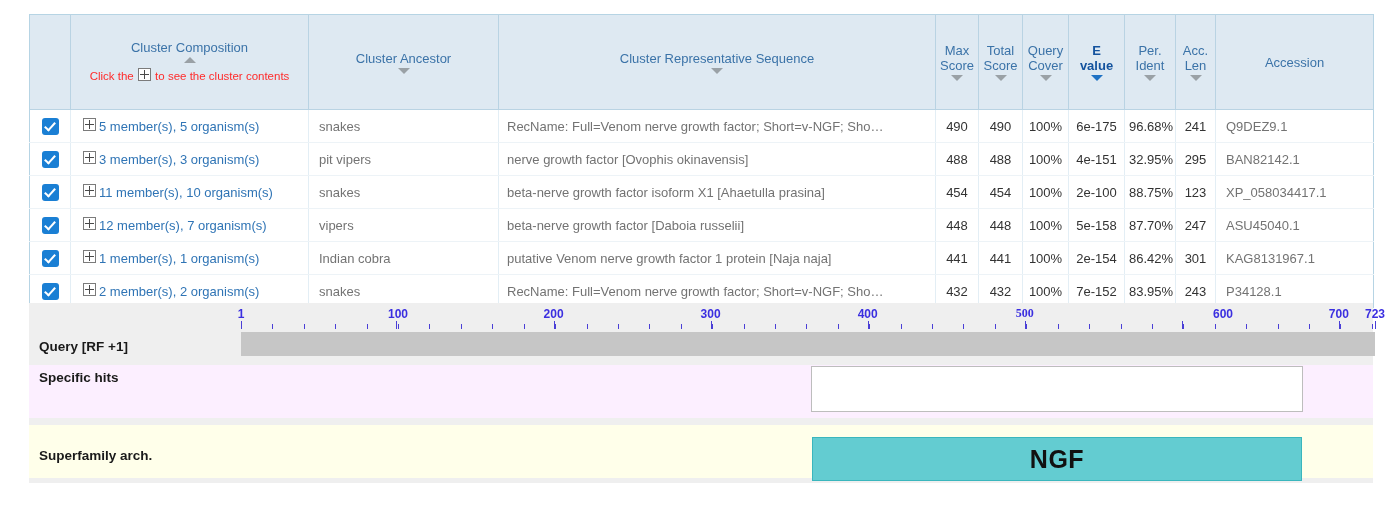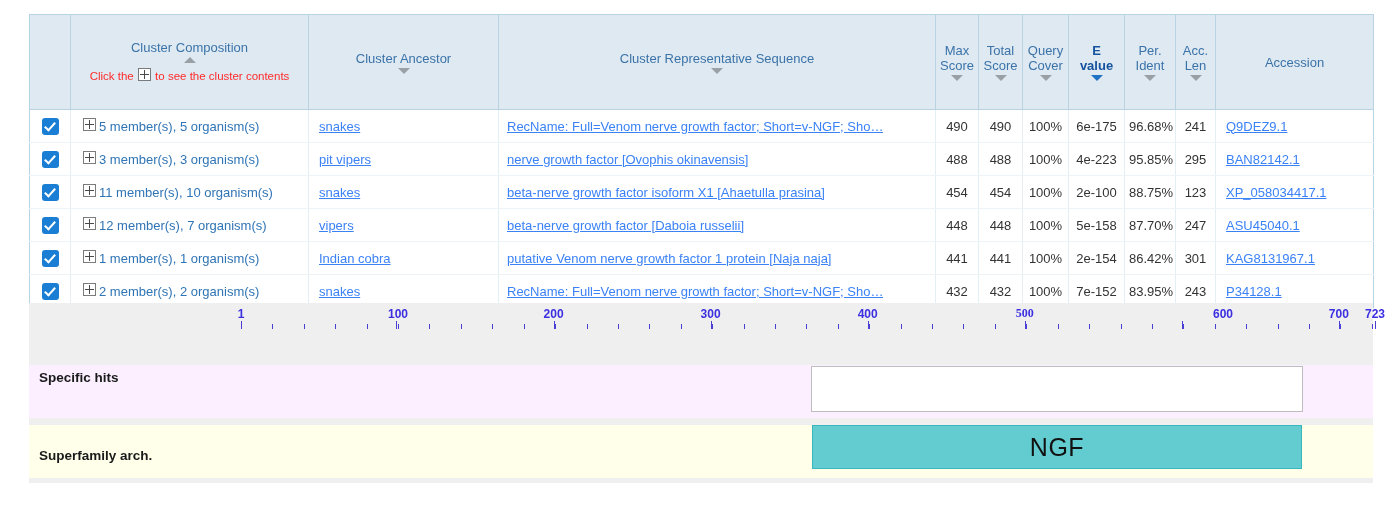--- a/index.html
+++ b/index.html
@@ -64,21 +64,21 @@
         background:#1a7fd4;position:relative;vertical-align:middle;cursor:pointer;}
   .cbox:after{content:"";position:absolute;left:5px;top:2px;width:4px;height:9px;
         border:solid #fff;border-width:0 2.2px 2.2px 0;transform:rotate(42deg);}
 
   .plusbox{display:inline-block;width:11px;height:11px;border:1px solid #7b7b7b;
         background:#fff;position:relative;vertical-align:0px;margin-right:3px;}
   .plusbox:before,.plusbox:after{content:"";position:absolute;background:#4a4a4a;}
   .plusbox:before{left:1px;top:5px;width:9px;height:1px;}
   .plusbox:after{top:1px;left:5px;height:9px;width:1px;}
 
-  a.lnk{color:#3b82f6;text-decoration:underline;cursor:pointer;}
+  a.lnk{color:#737373;cursor:pointer;}
   .trunc{display:inline-block;max-width:425px;overflow:hidden;text-overflow:ellipsis;
          white-space:nowrap;vertical-align:bottom;}
 
   
   .gfx{position:absolute;left:29px;top:303px;width:1344px;height:180px;background:#efefef;}
   .ruler{position:absolute;left:212px;top:0px;width:1134px;height:26px;}
   .ruler .tick{position:absolute;bottom:0;width:1px;height:5px;background:#4a3ed6;}
   .ruler .tick.maj{height:8px;}
   .ruler .lab{position:absolute;bottom:8px;font-size:12px;color:#3b2fe0;
               font-weight:bold;transform:translateX(-50%);white-space:nowrap;}
@@ -89,21 +89,21 @@
   .qrow{top:26px;height:30px;}
   .qbar{position:absolute;left:212px;top:3px;width:1134px;height:24px;background:#c6c6c6;}
   .qrow .tlabel{top:10px;}
 
   .hitsrow{top:62px;height:53px;background:#fcefff;}
   .hitsrow .tlabel{top:5px;}
   .sfrow{top:122px;height:53px;background:#ffffea;}
   .sfrow .tlabel{top:23px;}
 
   .dombar{position:absolute;display:flex;align-items:center;justify-content:center;
-          font-weight:normal;font-size:25px;letter-spacing:.5px;box-sizing:border-box;}
+          font-weight:bold;font-size:25px;letter-spacing:.5px;box-sizing:border-box;margin-top:12px;}
   .dombar.superfam{left:783px;top:0px;width:490px;height:44px;background:#63ccd1;
           color:#111;border:1px solid #3ab6bd;}
   .domslot{position:absolute;left:782px;top:1px;width:492px;height:46px;
            border:1px solid #bdbdbd;background:#fff;box-sizing:border-box;}
 </style>
 </head>
 <body>
 
 <div class="page">
 
@@ -202,22 +202,22 @@
         </tr>
 
         <tr>
           <td class="chk"><span class="cbox"></span></td>
           <td class="comp"><span class="plusbox"></span><span>3 member(s), 3 organism(s)</span></td>
           <td class="anc"><a class="lnk">pit vipers</a></td>
           <td class="seq"><a class="lnk trunc">nerve growth factor [Ovophis okinavensis]</a></td>
           <td class="num">488</td>
           <td class="num">488</td>
           <td class="num">100%</td>
-          <td class="num">4e-223</td>
-          <td class="num">95.85%</td>
+          <td class="num">4e-151</td>
+          <td class="num">32.95%</td>
           <td class="num">295</td>
           <td class="acc"><a class="lnk">BAN82142.1</a></td>
         </tr>
 
         <tr>
           <td class="chk"><span class="cbox"></span></td>
           <td class="comp"><span class="plusbox"></span><span>11 member(s), 10 organism(s)</span></td>
           <td class="anc"><a class="lnk">snakes</a></td>
           <td class="seq"><a class="lnk trunc">beta-nerve growth factor isoform X1 [Ahaetulla prasina]</a></td>
           <td class="num">454</td>
@@ -328,20 +328,24 @@
         <div class="tick maj" style="left: 783.748px;"></div>
         <div class="lab" style="left: 783.748px; font-family: Liberation Serif, serif;">500</div>
         <div class="tick maj" style="left: 940.812px;"></div>
         <div class="lab" style="left: 982px;">600</div>
         <div class="tick maj" style="left: 1097.88px;"></div>
         <div class="lab" style="left: 1097.88px;">700</div>
         <div class="tick maj" style="left: 1134px;"></div>
         <div class="lab" style="left: 1134px;">723</div>
       </div>
 
+    <div class="track qrow">
+      <span class="tlabel">Query [RF +1]</span>
+      <div class="qbar"></div>
+    </div>
 
     <div class="track hitsrow">
       <span class="tlabel">Specific hits</span>
       <div class="domslot">
         
       </div>
     </div>
 
     <div class="track sfrow">
       <span class="tlabel">Superfamily arch.</span>

